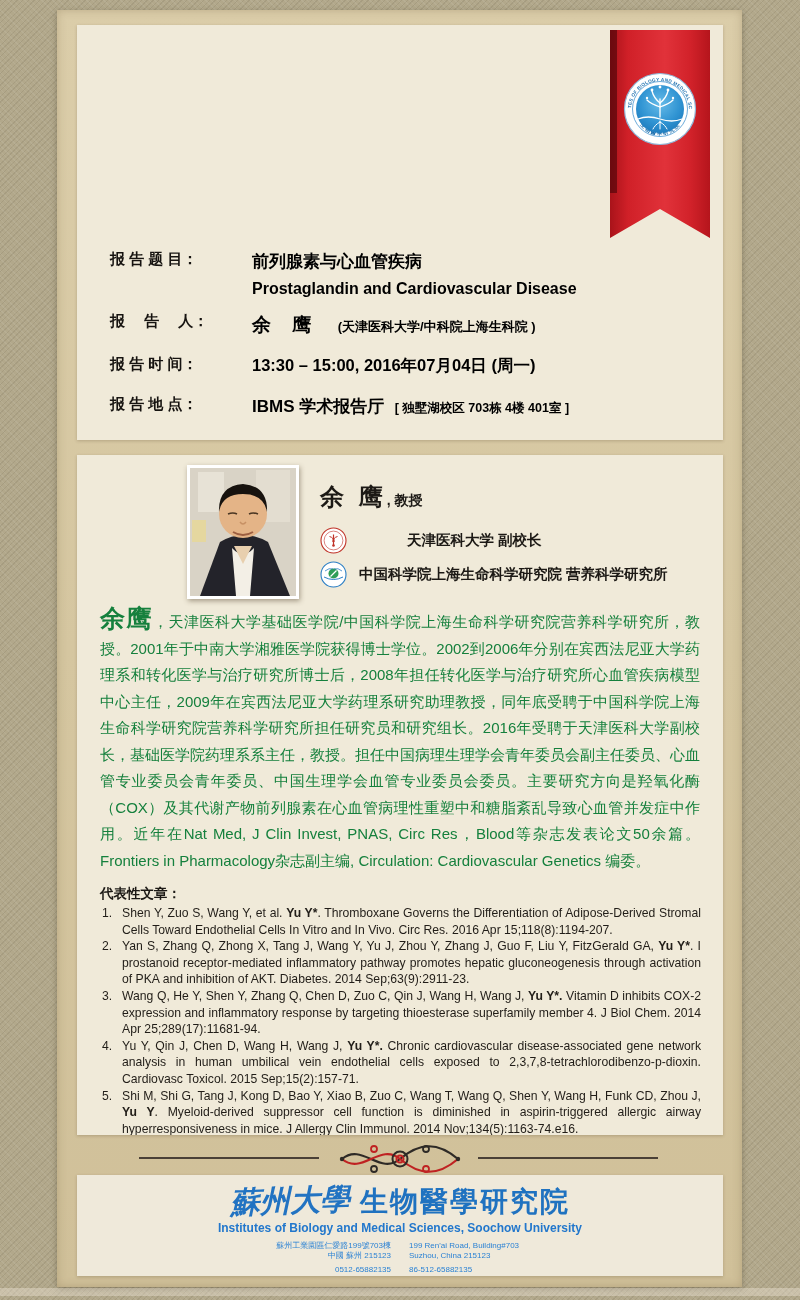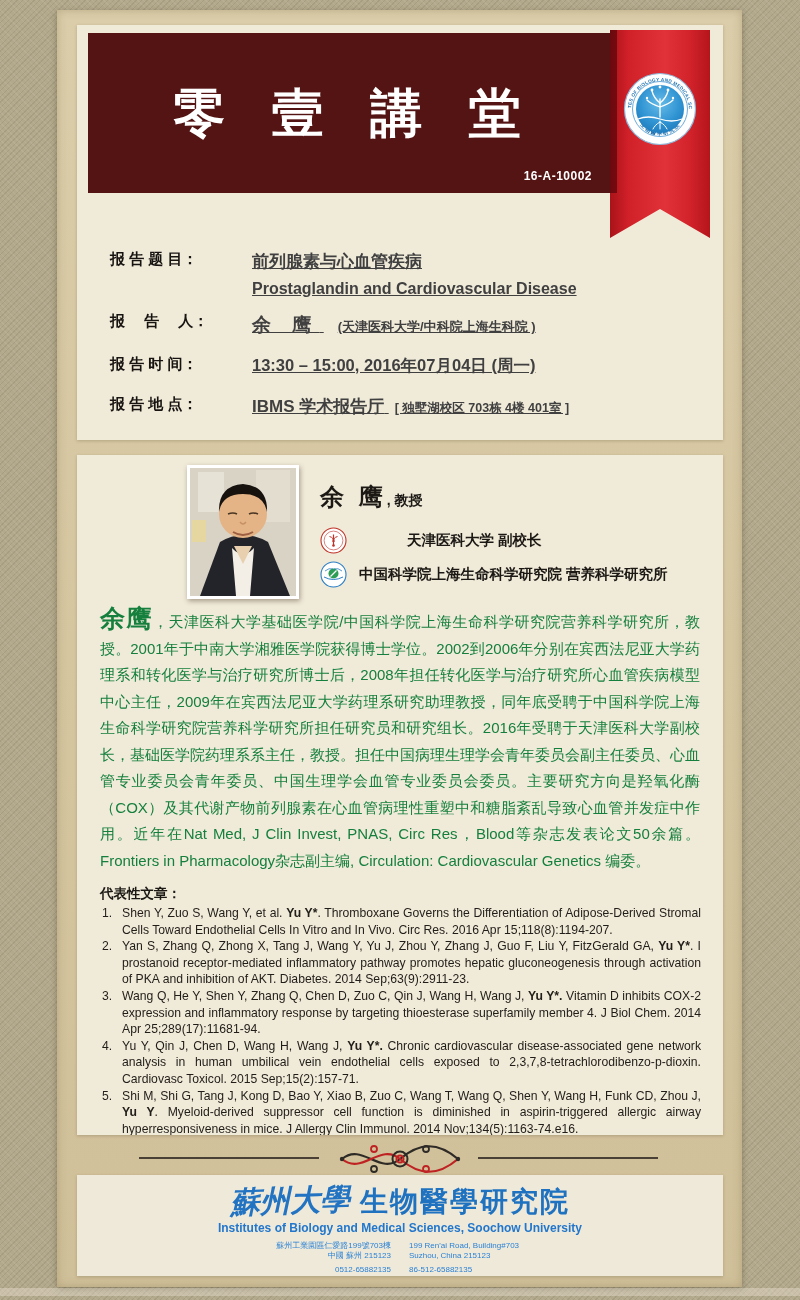--- a/index.html
+++ b/index.html
@@ -48,21 +48,21 @@
   .ribbon-fold{
     position:absolute;left:0;top:0;width:7px;height:163px;
     background:rgba(58,2,6,0.55);
   }
   .ibms-logo{
     position:absolute;left:13px;top:42px;width:74px;height:74px;border-radius:50%;
   }
   
   .info-row{position:absolute;left:33px;right:18px;display:flex;align-items:flex-start;}
   .info-label{width:142px;flex:0 0 142px;font-weight:bold;font-size:15px;color:#161310;white-space:nowrap;}
-  .info-value{flex:1;color:#404040;text-decoration:underline;}
+  .info-value{flex:1;color:#000000;}
   .topic-cn{font-size:17px;font-weight:bold;}
   .topic-en{font-size:16px;font-weight:bold;margin-top:7px;}
   .speaker-name-inline{font-size:19px;font-weight:bold;letter-spacing:8px;}
   .speaker-affil-inline{font-size:13px;font-weight:bold;margin-left:14px;}
   .time-value{font-size:16.5px;font-weight:bold;}
   .venue-main{font-size:17px;font-weight:bold;}
   .venue-detail{font-size:12.5px;font-weight:bold;margin-left:6px;}
 
   
   .photo-frame{
@@ -118,24 +118,20 @@
   .addr-col.en{text-align:left;}
   .addr-gap{height:4px;}
   .bottom-band{position:absolute;left:0;right:0;top:1288px;height:8px;background:rgba(248,242,228,0.35);}
 </style>
 </head>
 <body>
 
 <div class="card">
 
   <div class="panel panel-header">
-    <div class="banner">
-      <div class="banner-title">零 壹 講 堂</div>
-      <div class="banner-code">16-A-10002</div>
-    </div>
 
     <div class="ribbon">
       <div class="ribbon-fold"></div>
       <div class="ibms-logo">
         <svg width="74" height="74" viewBox="0 0 74 74">
           <defs>
             <radialGradient id="gradBlue" cx="50%" cy="38%" r="70%">
               <stop offset="0%" stop-color="#66bbe8"></stop>
               <stop offset="60%" stop-color="#2f93d2"></stop>
               <stop offset="100%" stop-color="#1b76b8"></stop>

